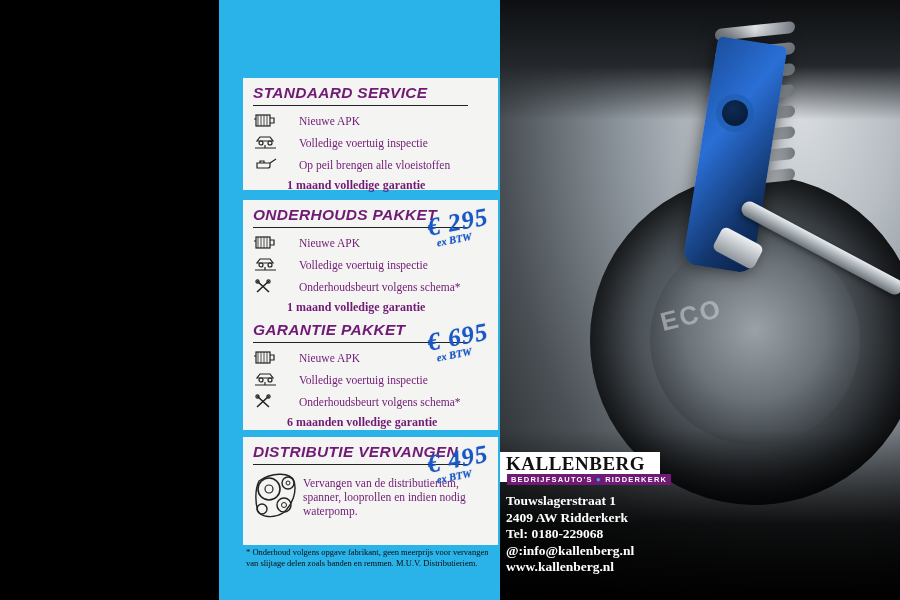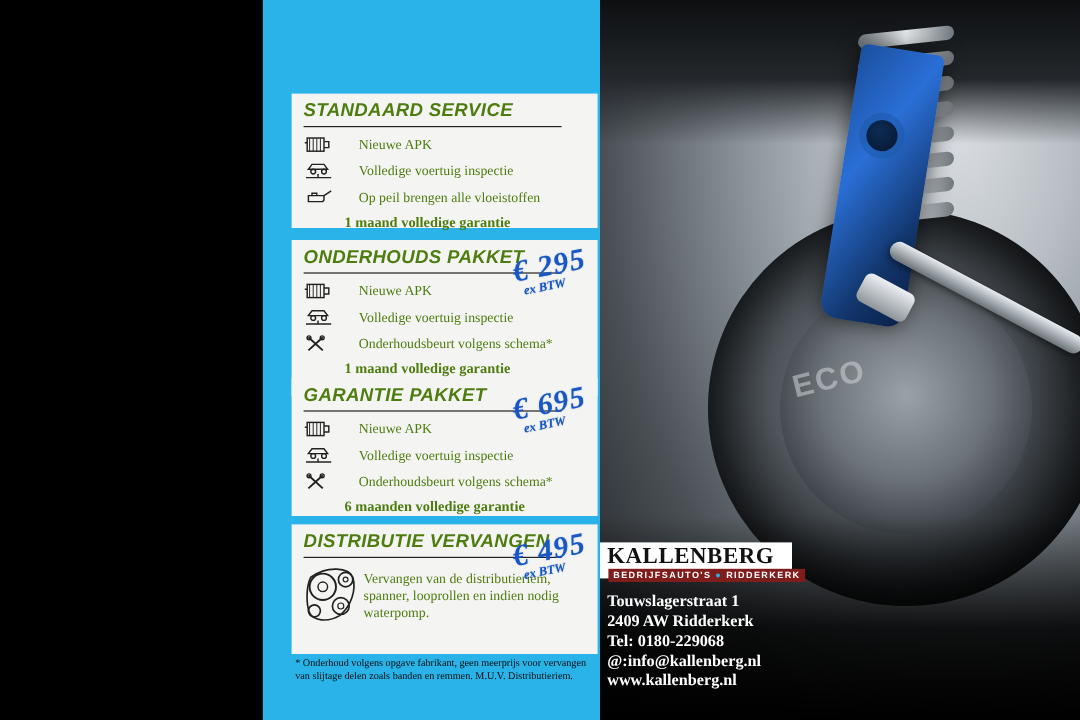--- a/index.html
+++ b/index.html
@@ -101,21 +101,21 @@
     position:absolute; left:0; top:0; width:160px; height:30px;
     background:#ffffff;
   }
   .logo-name {
     position:absolute; left:6px; top:1px;
     font-family:"Liberation Serif", serif;
     font-size:19px; font-weight:bold; color:#111; letter-spacing:.5px;
   }
   .logo-sub {
     position:absolute; left:7px; top:22px;
-    background:#7f1d1d; color:#fff; font-size:7.5px; letter-spacing:1.2px;
+    background:#701a75; color:#fff; font-size:7.5px; letter-spacing:1.2px;
     padding:1px 4px; font-weight:bold;
   }
   .logo-sub .dot { color:#29b3e8; }
   .contact-lines {
     position:absolute; left:6px; top:41px;
     color:#ffffff;
     font-family:"Liberation Serif", serif;
     font-size:13.5px; line-height:16.5px; font-weight:bold;
   }
   .contact-lines div { white-space:nowrap; }
@@ -125,21 +125,21 @@
     position:absolute; left:246px; top:36px;
     font-family:"Liberation Sans", sans-serif;
     font-weight:bold; font-style:italic;
     font-size:25px; color:#111; letter-spacing:.5px;
     text-transform:uppercase;
     margin-top:40px;
   }
   .card {
     position:absolute; left:243px; width:255px;
     background:#f4f4f2;
-    color:#4d7c0f;
+    color:#701a75;
     padding:6px 8px 8px 10px;
   }
   .card-title {
     font-family:"Liberation Sans", sans-serif;
     font-weight:bold; font-style:italic;
     font-size:15.5px; letter-spacing:.3px;
     text-transform:uppercase;
     border-bottom:1.5px solid #222;
     padding-bottom:3px; margin-bottom:4px;
     width:215px;

